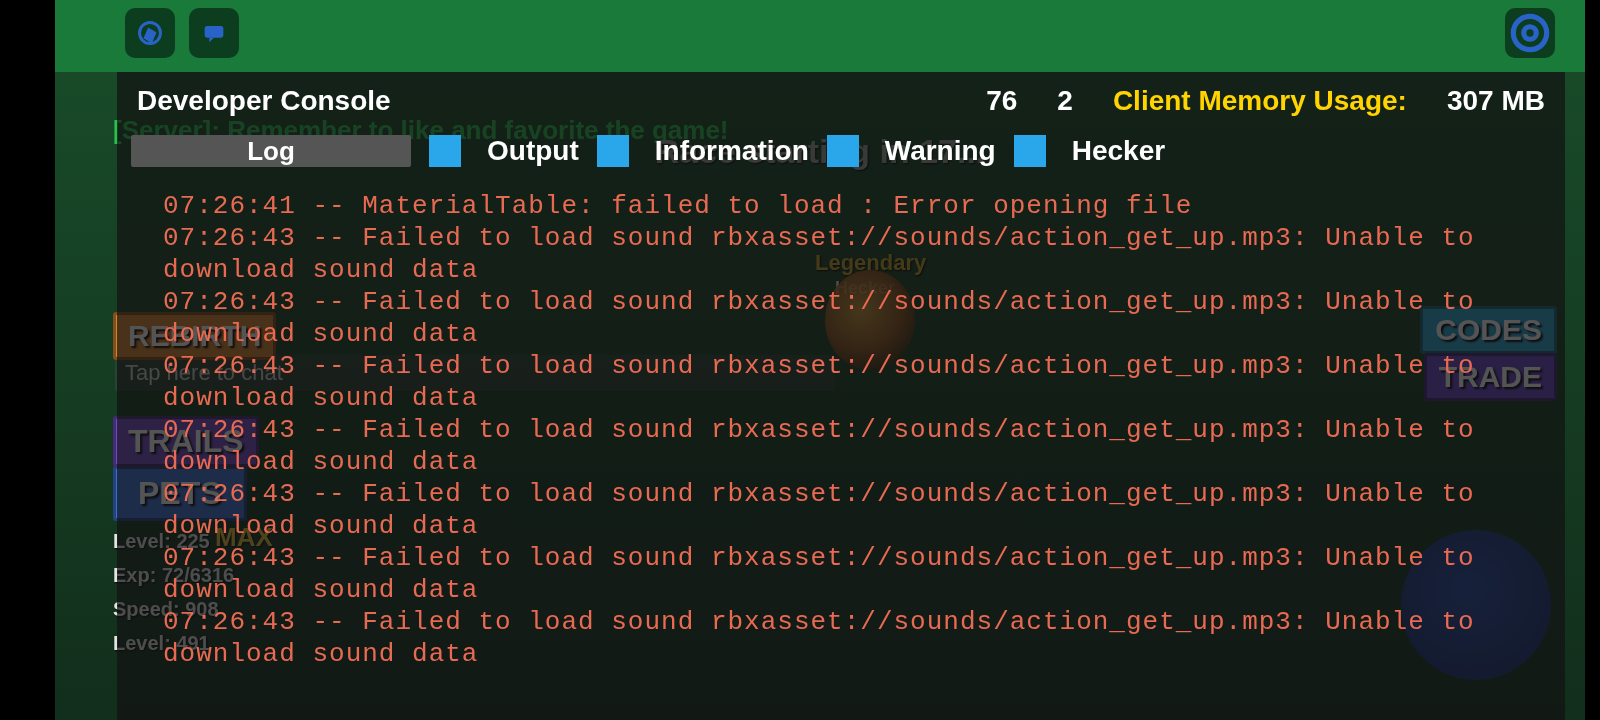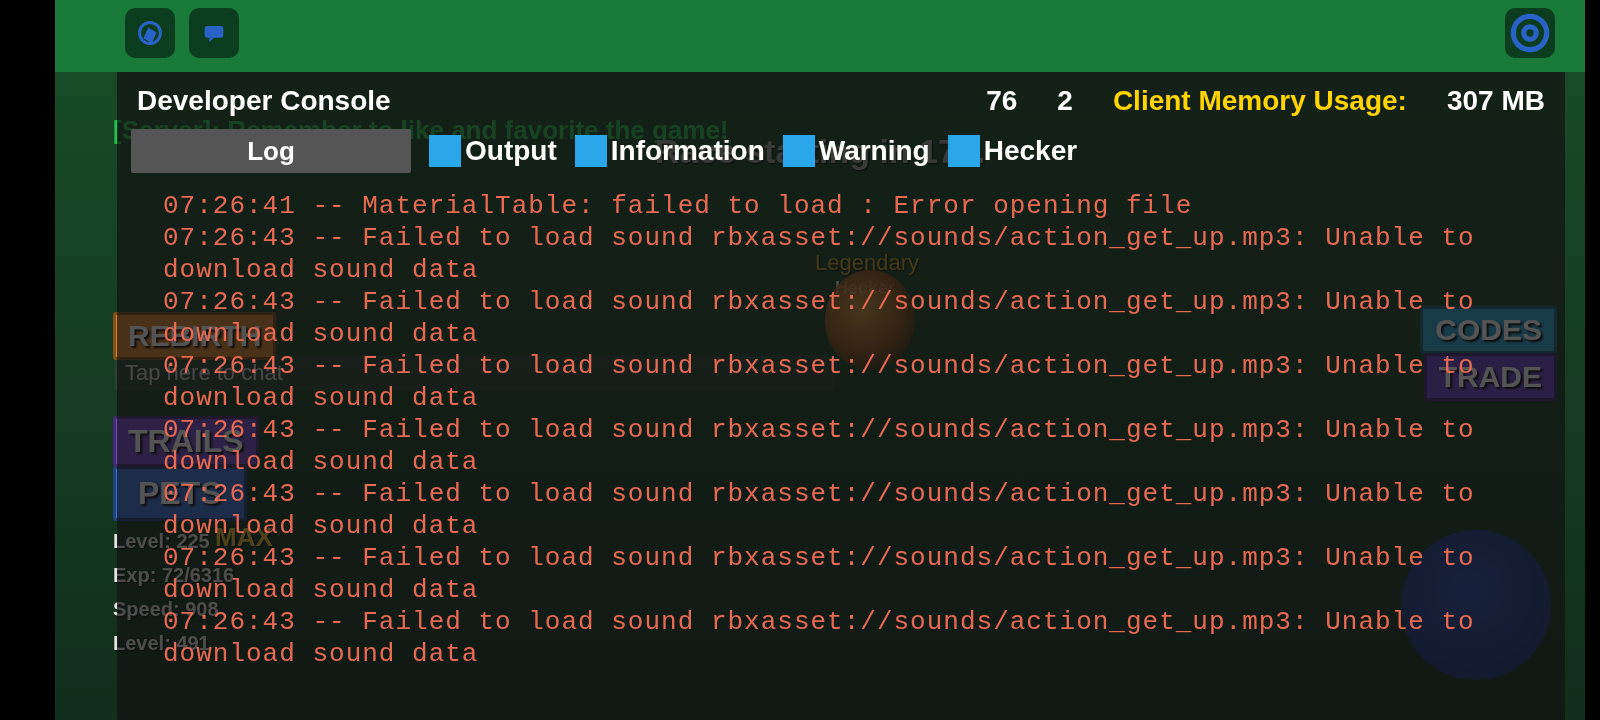--- a/index.html
+++ b/index.html
@@ -28,21 +28,21 @@
     position: absolute; left: 60px; top: 355px; width: 720px; height: 36px;
     background: rgba(80,80,80,0.35); border-radius: 2px; color: #cfcfcf;
     font-size: 22px; padding: 4px 10px; display:flex; align-items:center;
   }
 
   
   .race { position: absolute; top: 132px; left: 50%; transform: translateX(-50%); color: #9aa29c; font-size: 34px; font-weight: bold; text-shadow: 1px 1px 2px #000; }
 
   
   .avatar { position:absolute; top:270px; left:770px; width:90px; height:100px; background: radial-gradient(circle at 40% 40%, #e8a23a 0%, #a0561a 50%, #3a2a10 80%); border-radius:50%; opacity:0.85;}
-  .legendary { position:absolute; top:250px; left:760px; color:#c9a227; font-size:22px; font-weight:normal; text-shadow:1px 1px 2px #000;}
+  .legendary { position:absolute; top:250px; left:760px; color:#c9a227; font-size:22px; font-weight:bold; text-shadow:1px 1px 2px #000;}
   .hecker { position:absolute; top:278px; left:780px; color:#ddd; font-size:18px; font-weight:bold; text-shadow:1px 1px 2px #000;text-align:center;}
 
   
   .gbtn { position:absolute; left:58px; padding:4px 12px; border-radius:3px; font-size:30px; font-weight:900; color:#fff; text-shadow:2px 2px 2px #000; border:3px solid rgba(0,0,0,0.4);}
   .gbtn.rebirth { top:312px; background:#d9822b; }
   .gbtn.trails  { top:416px; background:#7248c8; font-size:32px;}
   .gbtn.pets    { top:466px; background:#3a6fd8; font-size:32px; padding:6px 22px;}
   .maxlbl { position:absolute; left:160px; top:522px; color:#e8c23a; font-size:26px; font-weight:900; text-shadow:1px 1px 2px #000;}
 
   
@@ -63,24 +63,24 @@
     font-family: "Courier New", monospace;
   }
   .dc-header { display:flex; align-items:center; gap:40px; padding:6px 20px 0 20px; height:52px; font-family: Arial, sans-serif;}
   .dc-title { font-size:28px; font-weight:bold; }
   .dc-num { font-size:28px; font-weight:bold; margin-left:auto;}
   .dc-num2 { font-size:28px; font-weight:bold; }
   .dc-memlbl { font-size:28px; font-weight:bold; color:#ffd400;}
   .dc-memval { font-size:28px; font-weight:bold; color:#fff;}
 
   .dc-tabs { display:flex; align-items:center; gap:18px; padding:6px 14px; height:54px; font-family: Arial, sans-serif;}
-  .dc-logbtn { background:#555; color:#fff; font-size:26px; font-weight:bold; width:280px; height:44px; display:flex; align-items:center; justify-content:center; border-radius:2px;}
+  .dc-logbtn { background:#555; color:#fff; font-size:26px; font-weight:bold; width:280px; height:32px; display:flex; align-items:center; justify-content:center; border-radius:2px;}
   .dc-chk { width:32px; height:32px; background:#2aa6ea; display:inline-block;}
   .dc-chklbl { font-size:28px; font-weight:bold; color:#fff;}
-  .dc-filter { display:flex; align-items:center; gap:4px;}
+  .dc-filter { display:flex; align-items:center; gap:26px;}
 
   .dc-log { flex:1; overflow:hidden; padding:12px 30px 0 46px; }
   .dc-line { color:#e86a52; font-size:26px; line-height:32px; font-family:"Courier New",monospace; letter-spacing:1px; white-space:pre-wrap;}
 </style>
 </head>
 <body>
 
 <div class="letterbox-left"></div>
 <div class="letterbox-right"></div>
 

